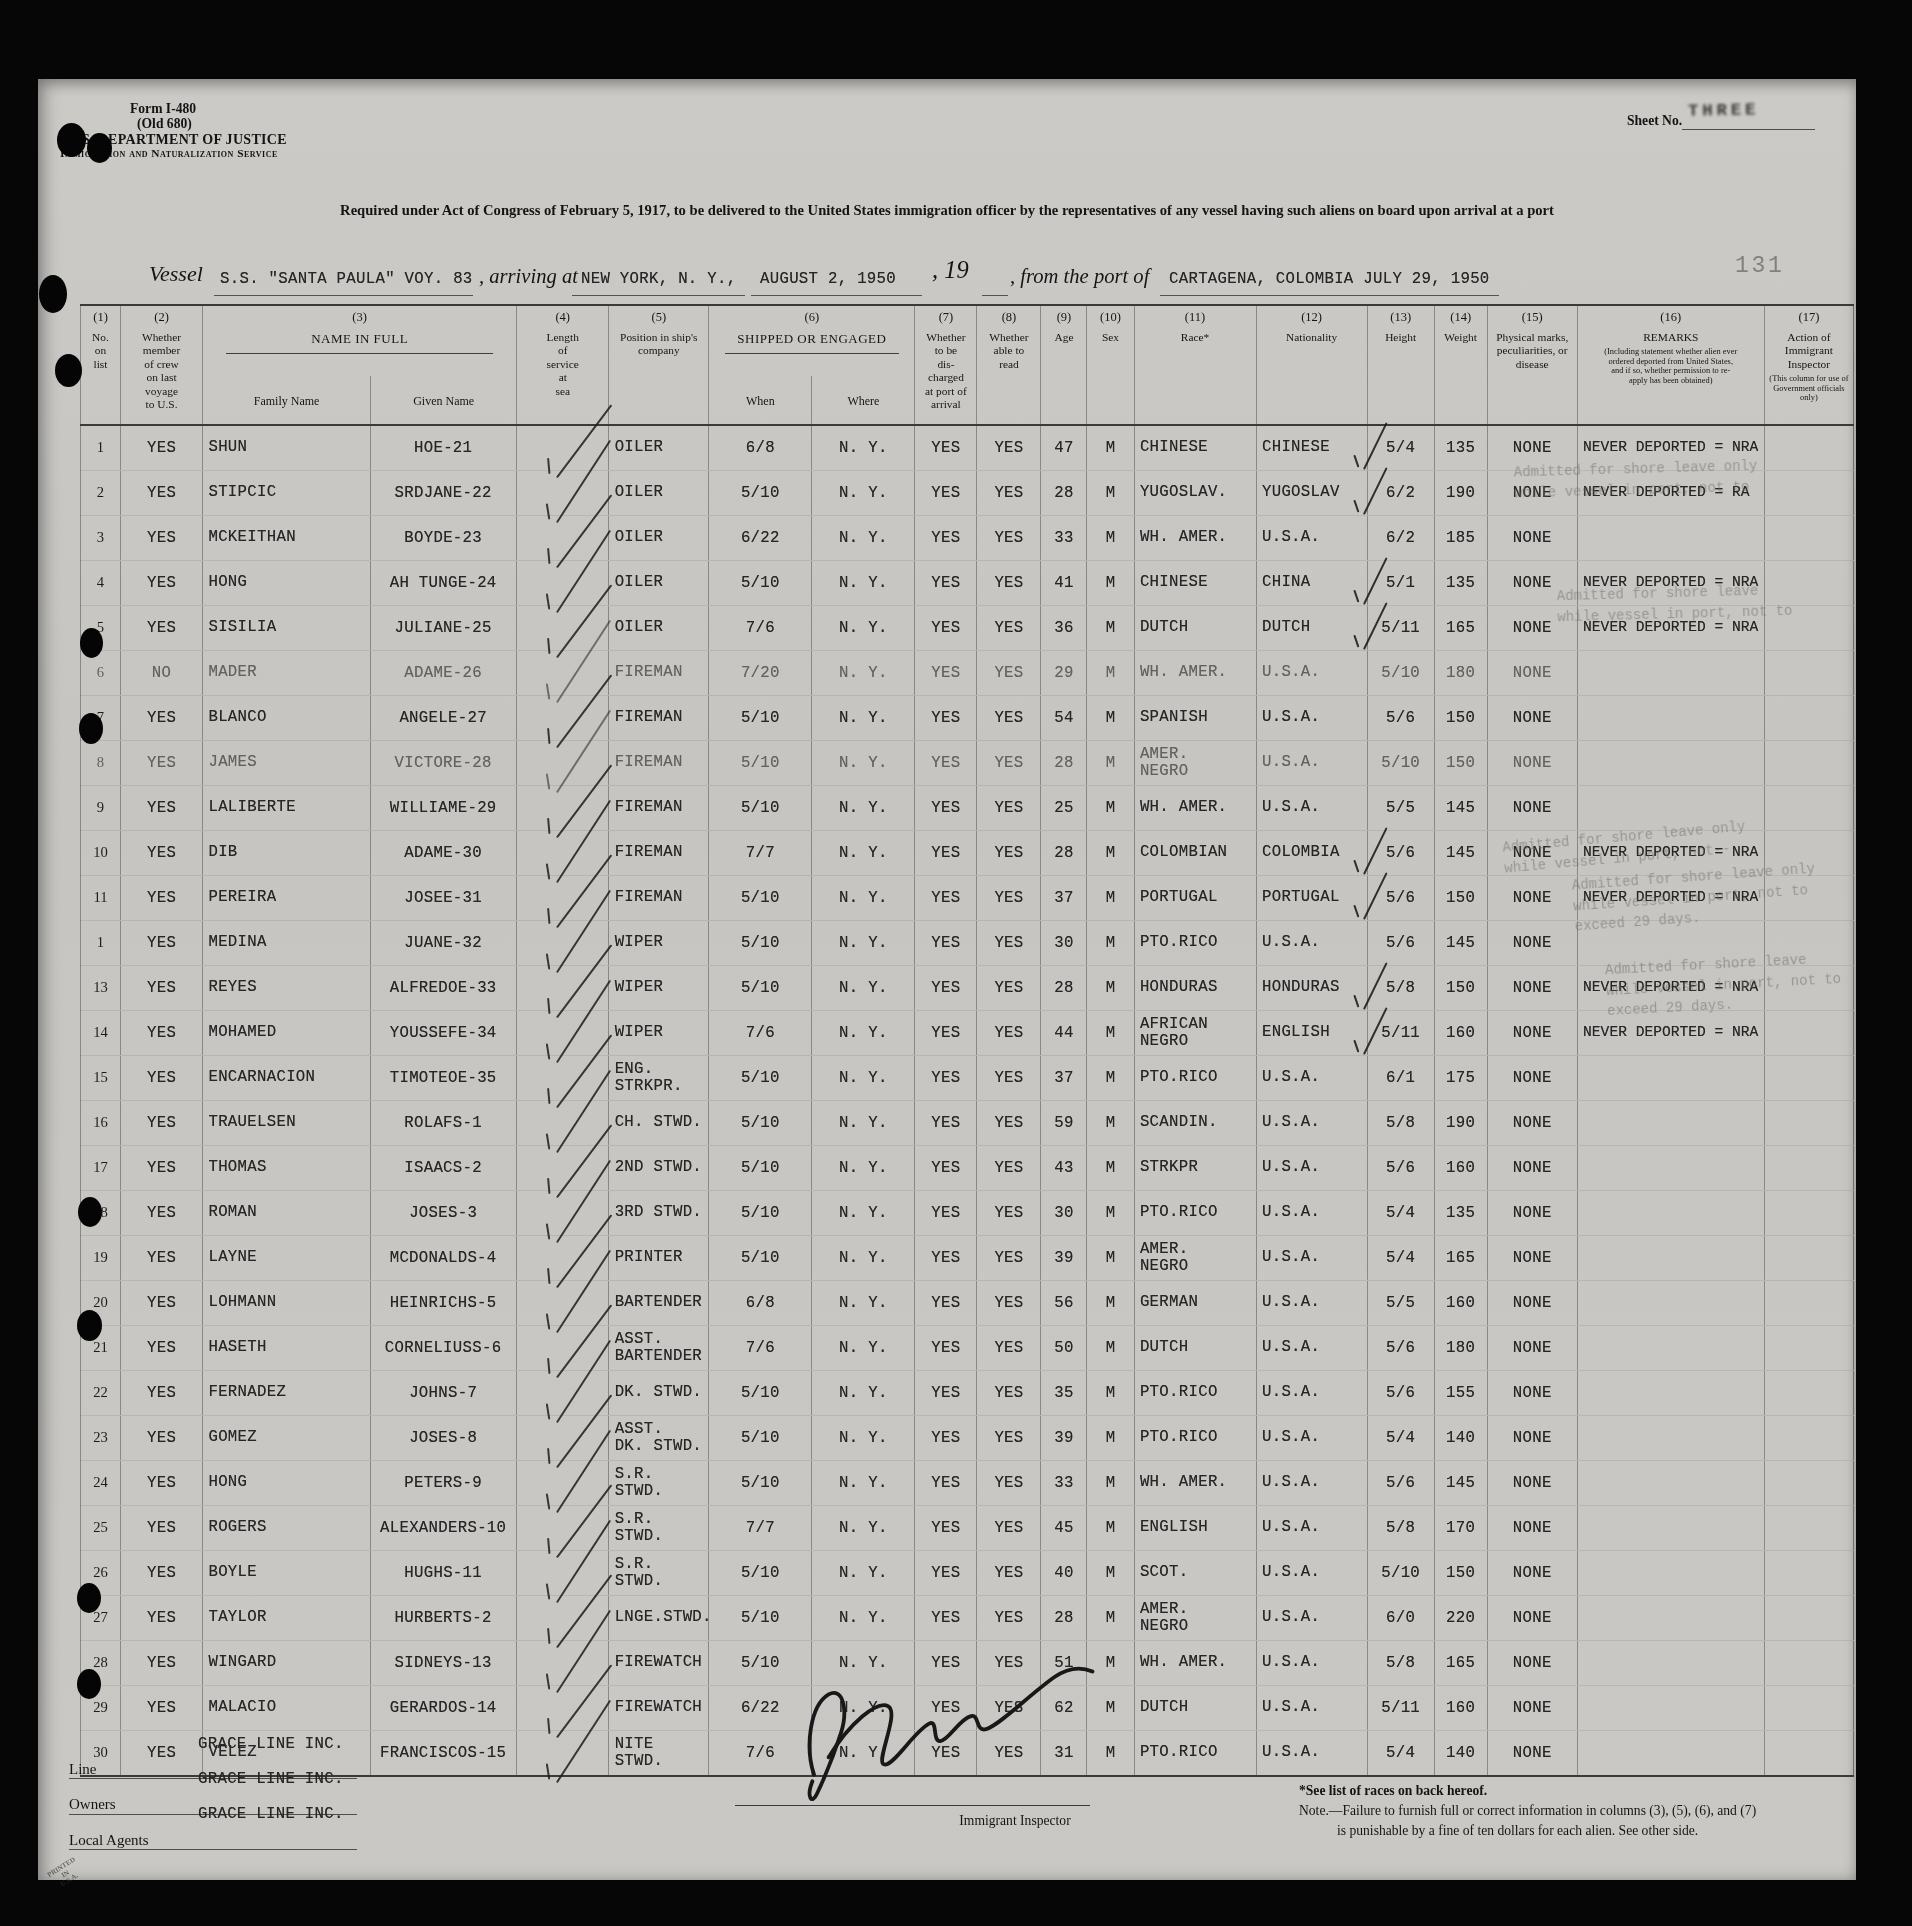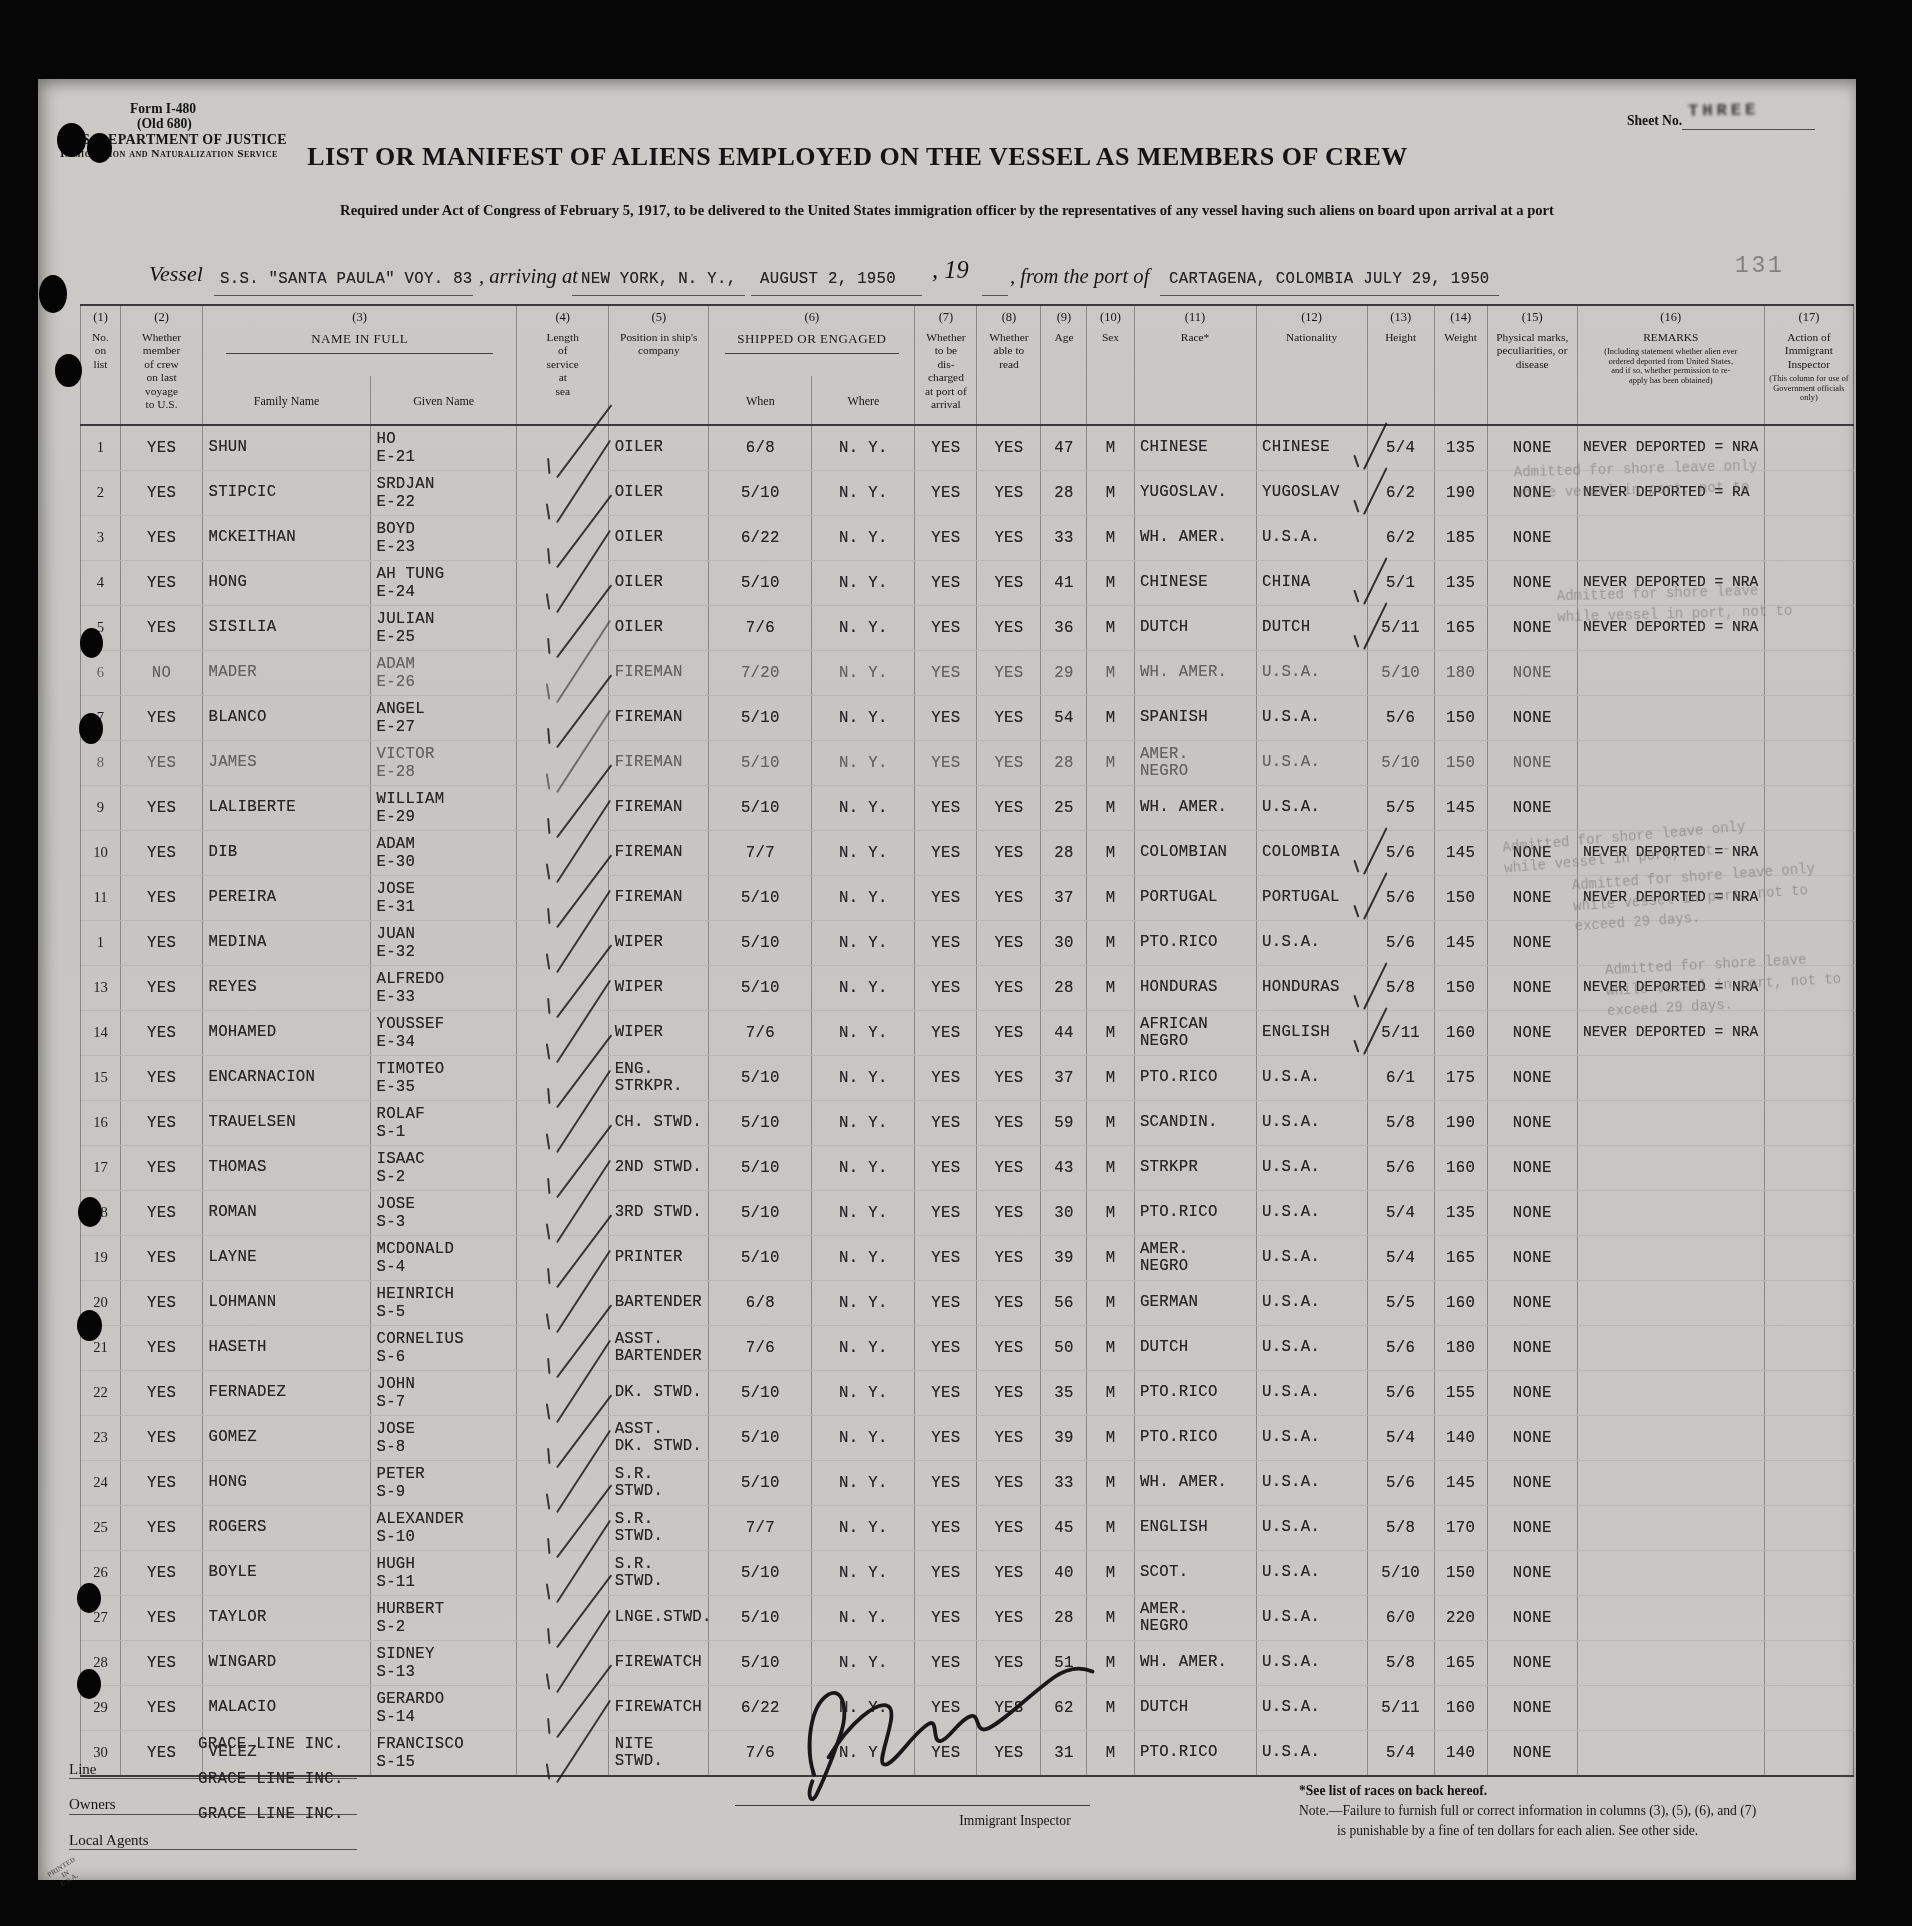--- a/index.html
+++ b/index.html
@@ -54,21 +54,21 @@
   .manifest thead{border-bottom:2.2px double #3a3a3a;}
   .cnum{text-align:center;font-size:12.5px;margin-bottom:5.4px;}
   .clabel{text-align:center;font-size:11.4px;line-height:1.18;white-space:pre-line;}
   .bigcap{display:block;text-align:center;font-size:13px;letter-spacing:0.5px;
           border-bottom:1.1px solid #3f3f3f;width:86%;margin:3.3px auto 0;padding-bottom:6.5px;}
   .csub{text-align:center;font-size:8.4px;line-height:1.12;white-space:pre-line;margin-top:3.3px;}
   .manifest tbody td{height:42px;vertical-align:middle;border-bottom:0.5px solid rgba(50,50,50,.10);
           position:relative;overflow:visible;}
   td.cen{text-align:center;}
   td.lft{padding-left:5.4px;white-space:pre-line;line-height:17px;}
-  .gn{display:flex;justify-content:center;padding:0 5.4px 0 4.3px;flex-direction:column;}
+  .gn{display:flex;justify-content:center;padding:0 5.4px 0 4.3px;}
   .rowno{font-size:14.6px;text-align:center;font-family:"Liberation Serif",serif;color:#1c1c1c;}
   tr.faded td{opacity:.62;}
   .rem{font-size:14.6px;letter-spacing:0;}
   
   .pen{position:absolute;left:39px;bottom:-7.6px;width:1.6px;height:91px;background:#1d1d1d;
        transform:rotate(37deg);transform-origin:bottom left;border-radius:1.6px;opacity:.85;}
   .pen::after{content:'';position:absolute;left:-7.6px;bottom:-1.1px;width:1.6px;height:16.3px;background:#1d1d1d;
        transform:rotate(-42deg);transform-origin:bottom right;border-radius:1.6px;}
   tr:nth-child(even) .pen{transform:rotate(33deg);height:98px;}
   .hk{position:absolute;left:-4.3px;bottom:1.1px;width:1.6px;height:52px;background:#1b1b1b;
@@ -115,21 +115,20 @@
 
   <div class="abs form-l1 printed">Form I-480</div>
   <div class="abs form-l2 printed">(Old 680)</div>
   <div class="abs form-l3 printed">U. S. DEPARTMENT OF JUSTICE</div>
   <div class="abs form-l4 printed">Immigration and Naturalization Service</div>
 
   <div class="abs sheet-label printed">Sheet No.</div>
   <div class="abs sheet-smudge">THREE</div>
   <div class="abs sheet-line"></div>
 
-  <div class="abs doc-title printed">LIST OR MANIFEST OF ALIENS EMPLOYED ON THE VESSEL AS MEMBERS OF CREW</div>
   <div class="abs doc-sub1 printed">Required under Act of Congress of February 5, 1917, to be delivered to the United States immigration officer by the representatives of any vessel having such aliens on board upon arrival at a port</div>
   <div class="abs page-stamp">131</div>
 
   <div class="abs v-label ital printed">Vessel</div>
   <div class="abs tv1 typed">S.S. "SANTA PAULA" VOY. 83</div>
   <div class="abs v-arriving ital printed">, arriving at</div>
   <div class="abs tv2 typed">NEW YORK, N. Y.,</div>
   <div class="abs tv3 typed">AUGUST 2, 1950</div>
   <div class="abs v-19 ital printed">, 19</div>
   <div class="abs v-from ital printed">, from the port of</div>

